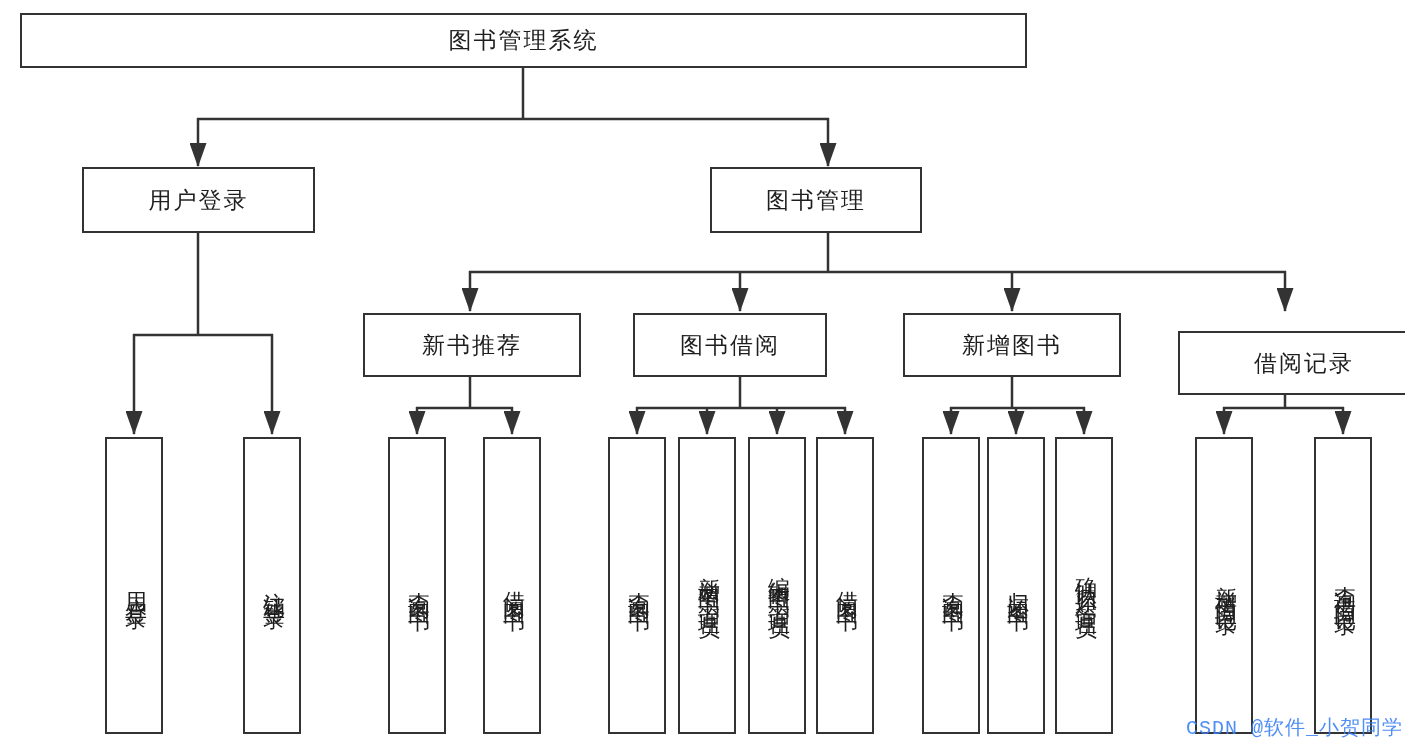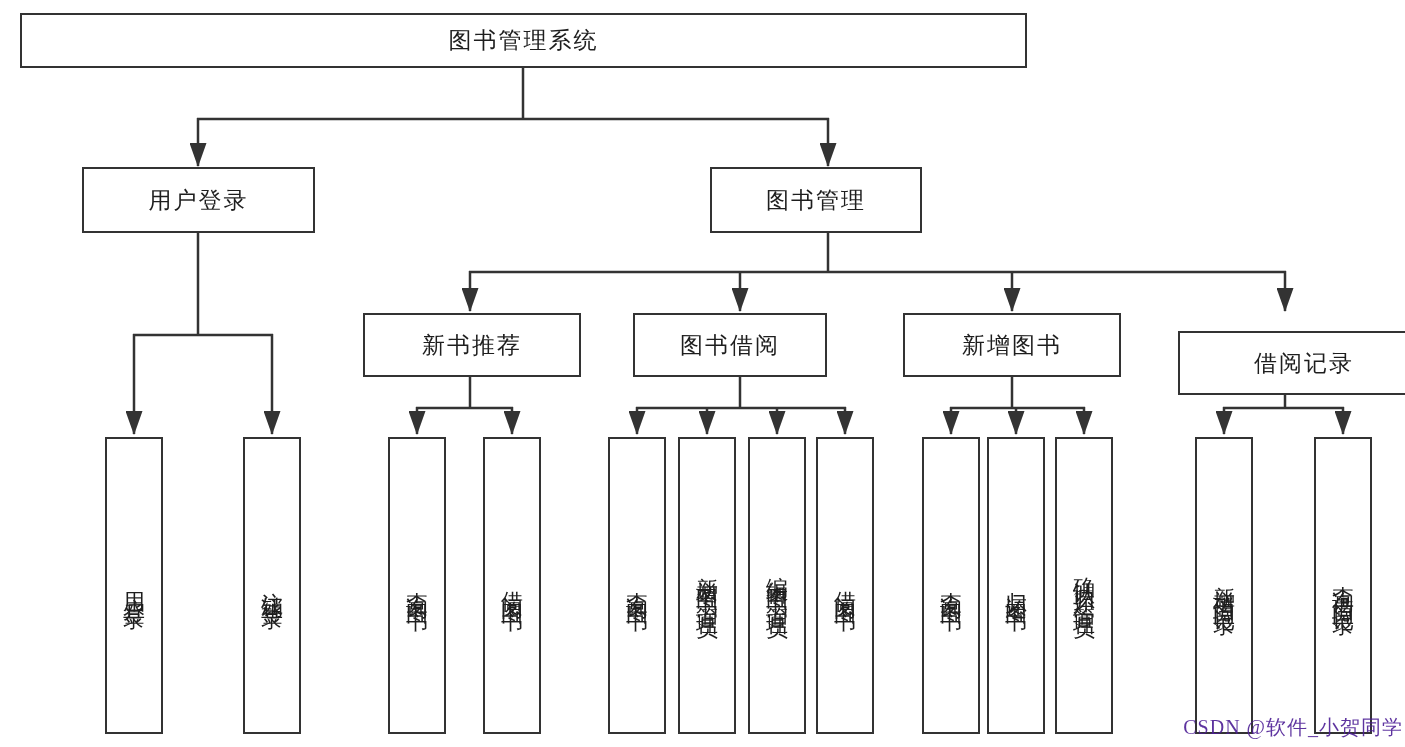--- a/index.html
+++ b/index.html
@@ -1,21 +1,21 @@
 <!DOCTYPE html>
 <html><head>
 <meta charset="utf-8">
 <style>
   html, body { margin: 0; padding: 0; background: #ffffff; }
   .stage {
     position: relative;
     width: 1405px;
     height: 747px;
     background: #ffffff;
-    font-family: Liberation Serif, serif;
+    font-family: Liberation Mono, monospace;
     color: #1e1e1e;
     overflow: hidden;
   }
   .connectors {
     position: absolute;
     left: 0; top: 0;
     width: 1405px; height: 747px;
     pointer-events: none;
   }
   .box {
@@ -36,21 +36,21 @@
     text-orientation: mixed;
     letter-spacing: 6px;
     font-size: 22px;
     white-space: normal;
   }
   .watermark {
     position: absolute;
     right: 2px;
     top: 714px;
     font-size: 20px;
-    color: #4c1d95;
+    color: #3b82f6;
     opacity: 0.9;
     letter-spacing: 1px;
     z-index: 5;
   }
 </style>
 </head>
 <body>
 
 <div class="stage">
 

